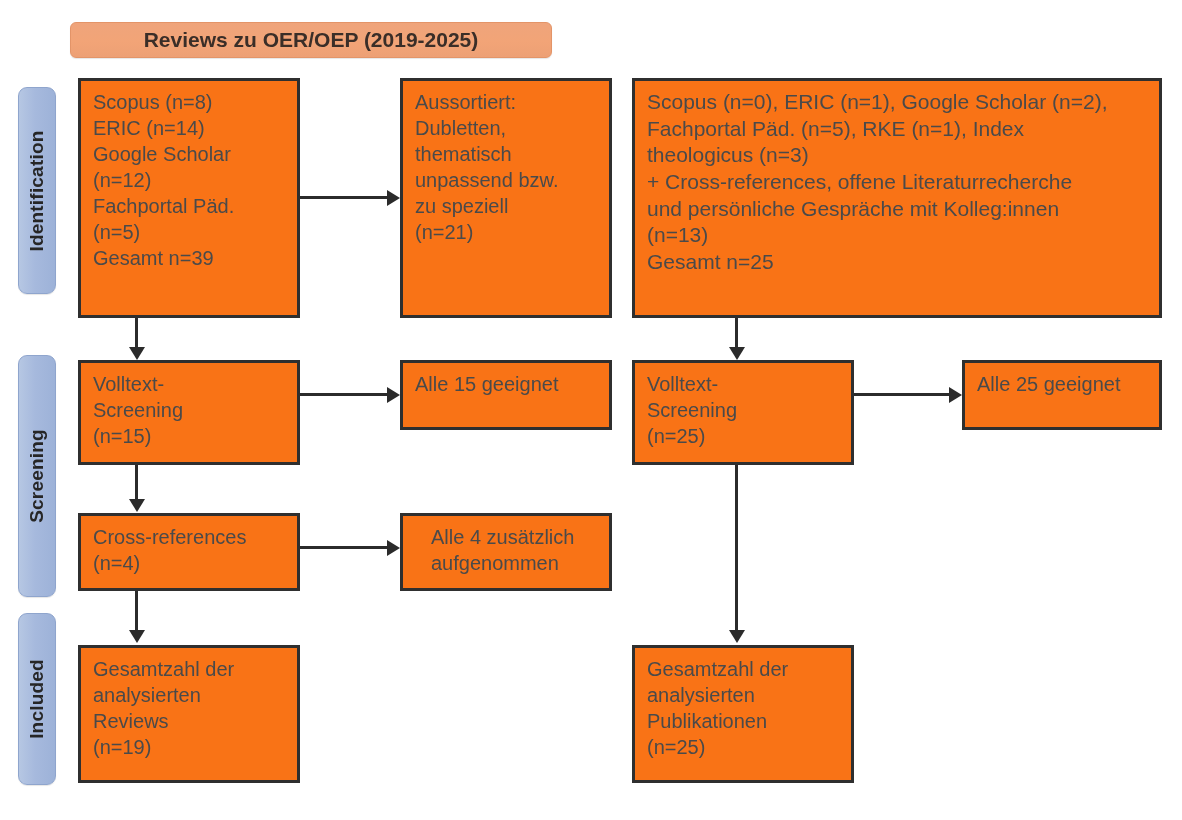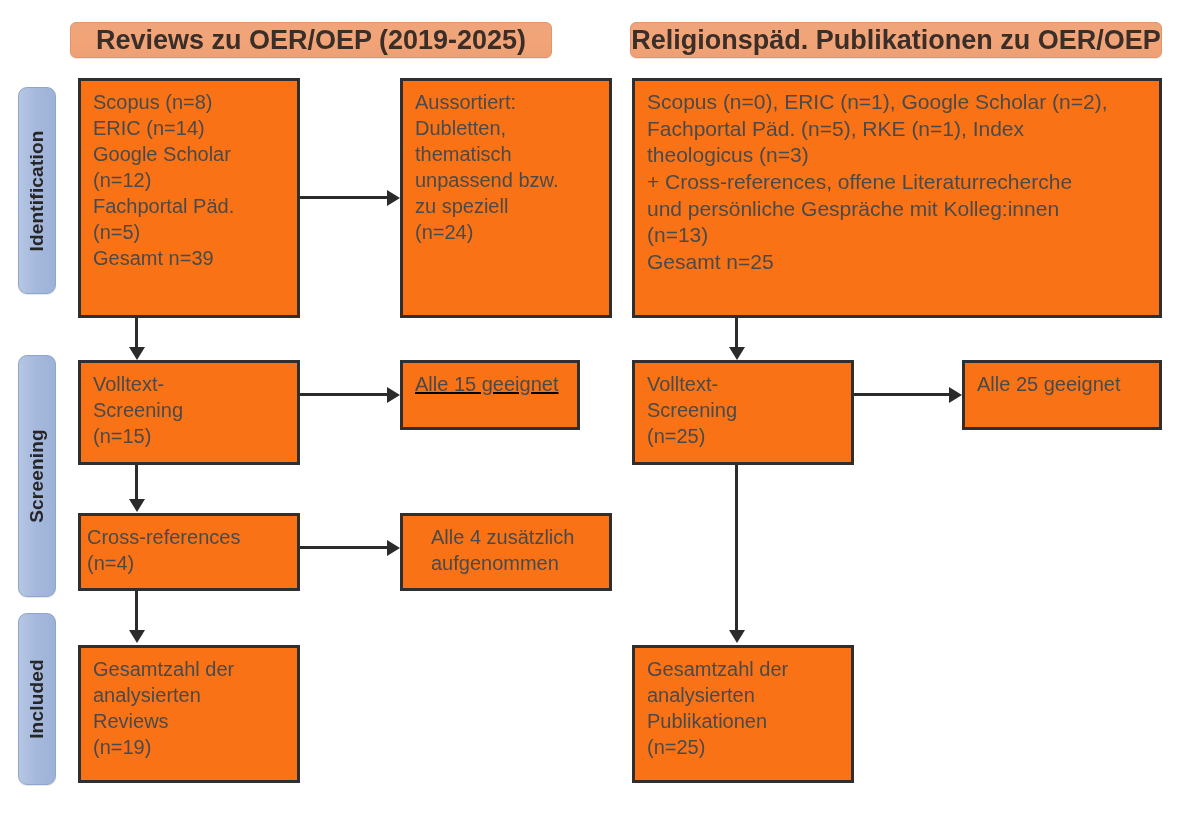--- a/index.html
+++ b/index.html
@@ -46,21 +46,21 @@
     height: 34px;
     background: linear-gradient(to bottom, #efa47b 0%, #f2a477 55%, #eda075 100%);
     border: 1px solid #e39468;
     border-radius: 6px;
     display: flex;
     align-items: center;
     justify-content: center;
     box-shadow: 0 1px 1px rgba(0,0,0,0.10);
   }
   .col-header span {
-    font-size: 27px;
+    font-size: 21px;
     font-weight: bold;
     color: #3a2e28;
     white-space: nowrap;
   }
 
   
   .node {
     position: absolute;
     background: #f97316;
     border: 3px solid #2f2f2f;
@@ -110,55 +110,52 @@
   </div>
   <div class="phase-bar" style="top:355px; height:240px;">
     <span class="phase-label">Screening</span>
   </div>
   <div class="phase-bar" style="top:613px; height:170px;">
     <span class="phase-label">Included</span>
   </div>
 
   <div class="col-header" style="left:70px; top:22px; width:480px;">
     <span>Reviews zu OER/OEP (2019-2025)</span>
-  </div>
-  <div class="col-header" style="left:630px; top:22px; width:530px;">
-    <span>Religionspäd. Publikationen zu OER/OEP</span>
   </div>
 
   <div class="node" style="left:78px; top:78px; width:222px; height:240px;">
     <span class="node-text">Scopus (n=8)
 ERIC (n=14)
 Google Scholar
 (n=12)
 Fachportal Päd.
 (n=5)
 Gesamt n=39</span>
   </div>
 
   <div class="node" style="left:400px; top:78px; width:212px; height:240px;">
     <span class="node-text">Aussortiert:
 Dubletten,
 thematisch
 unpassend bzw.
 zu speziell
-(n=24)</span>
+(n=21)</span>
   </div>
 
   <div class="node" style="left:78px; top:360px; width:222px; height:105px;">
     <span class="node-text">Volltext-
 Screening
 (n=15)</span>
   </div>
 
-  <div class="node" style="left:400px; top:360px; width:180px; height:70px;text-decoration:underline;">
+  <div class="node" style="left:400px; top:360px; width:212px; height:70px;">
     <span class="node-text">Alle 15 geeignet</span>
   </div>
 
-  <div class="node" style="left:78px; top:513px; width:222px; height:78px;padding-left:6px;">
+  <div class="node" style="left:78px; top:513px; width:222px; height:78px;">
     <span class="node-text">Cross-references
 (n=4)</span>
   </div>
 
   <div class="node" style="left:400px; top:513px; width:212px; height:78px;padding-left:28px;">
     <span class="node-text">Alle 4 zusätzlich
 aufgenommen</span>
   </div>
 
   <div class="node" style="left:78px; top:645px; width:222px; height:138px;">

